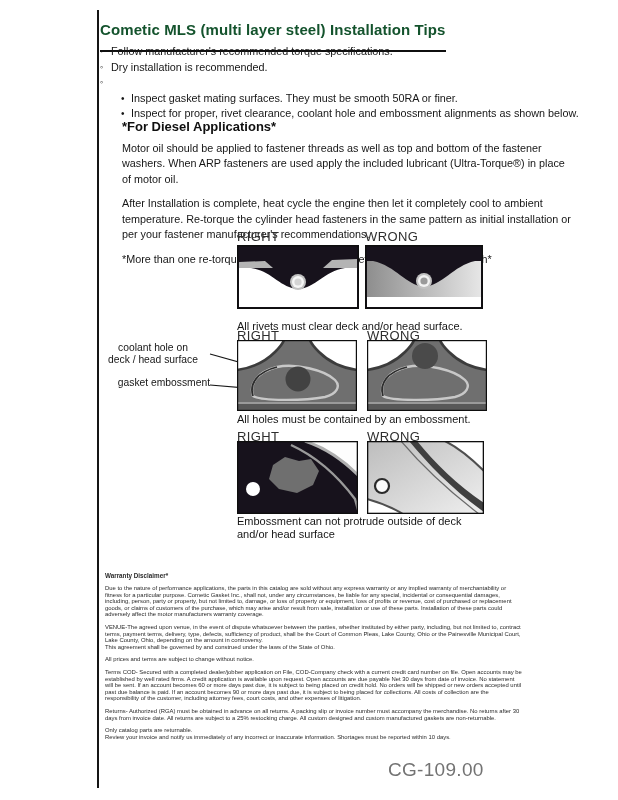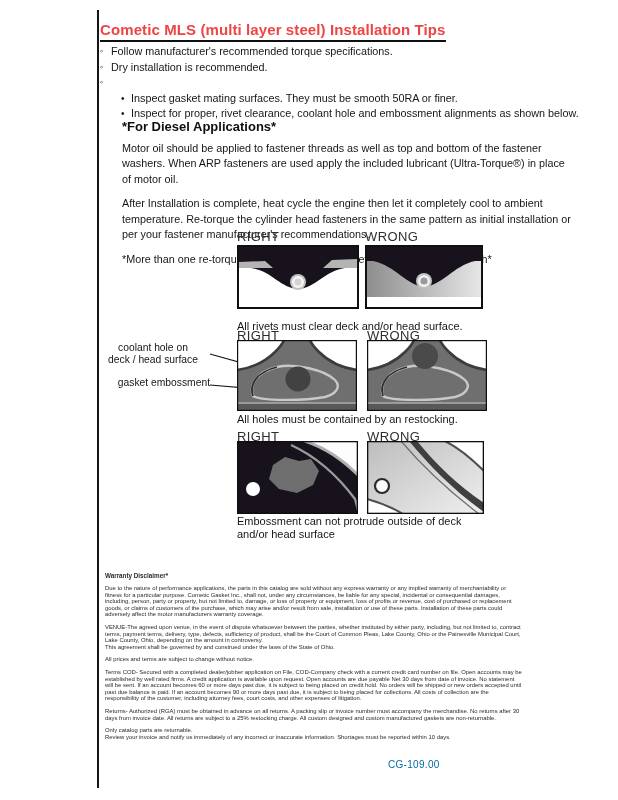--- a/index.html
+++ b/index.html
@@ -3,41 +3,41 @@
 <meta charset="utf-8">
 <style>
   html,body{margin:0;padding:0;background:#ffffff;}
   #page{
     position:relative;width:618px;height:800px;background:#ffffff;overflow:hidden;
     font-family:"Liberation Sans", sans-serif;color:#1c1c1c;
   }
   .abs{position:absolute;}
   .rule{position:absolute;left:97px;top:10px;width:2px;height:778px;background:#151515;}
   .title{
-    position:absolute;left:100px;top:21px;font-size:15px;font-weight:bold;color:#ef4444;
-    border-bottom:2px solid #0f0f0f;padding-bottom:2px;letter-spacing:.1px;
+    position:absolute;left:100px;top:21px;font-size:15px;font-weight:bold;color:#14532d;
+    border-bottom:2px solid #0f0f0f;padding-bottom:12px;letter-spacing:.1px;
   }
   .bullets{position:absolute;left:100px;top:44px;width:480px;font-size:10.8px;line-height:15.5px;color:#161616;}
   .b-row{display:flex;}
   .b-glyph{width:11px;flex:0 0 11px;font-size:9px;line-height:15.5px;color:#161616;}
   .sb-row{display:flex;margin-left:21px;}
   .sb-glyph{width:10px;flex:0 0 10px;font-size:10px;line-height:15.5px;}
   .diesel{position:absolute;left:100px;top:119px;width:452px;font-size:10.8px;line-height:15.5px;color:#161616;padding-left:22px;}
   .diesel h2{font-size:13px;font-weight:bold;margin:0 0 6px 0;color:#0f0f0f;}
   .diesel p{margin:0 0 9px 0;}
   .fig-label{position:absolute;font-size:13px;color:#2e2e2e;text-align:left;letter-spacing:.4px;}
   .fig{position:absolute;}
   .fig svg{display:block;}
   .caption{position:absolute;font-size:11px;color:#161616;line-height:13px;}
   .ml{white-space:pre-line;}
   .anno{position:absolute;font-size:10.3px;line-height:11.5px;color:#161616;text-align:right;}
   .legal{position:absolute;left:105px;top:572px;width:418px;color:#2a2a2a;}
   .legal .lg-h{font-size:6.3px;font-weight:bold;margin-bottom:6px;}
   .legal p{font-size:5.9px;line-height:6.6px;margin:0 0 6px 0;}
-  .pagecode{position:absolute;left:388px;top:759px;font-size:10px;color:#0369a1;letter-spacing:.3px;text-align:right;}
+  .pagecode{position:absolute;left:388px;top:759px;font-size:19px;color:#737373;letter-spacing:.3px;text-align:right;}
 </style>
 </head>
 <body>
 
 <div id="page">
 
   <div class="rule"></div>
 
   <div class="title">Cometic MLS (multi layer steel) Installation Tips</div>
 
@@ -138,21 +138,21 @@
       <path d="M0,30 C14,28 28,22 38,12 C44,6 46,3 47,0" fill="none" stroke="#3c3c3c" stroke-width="2.6"></path>
       <path d="M120,30 C106,28 92,22 82,12 C76,6 74,3 73,0" fill="none" stroke="#3c3c3c" stroke-width="2.6"></path>
       <rect x="0" y="62" width="120" height="2" fill="#9a9a9a"></rect>
       <rect x="0" y="64" width="120" height="7" fill="#585858"></rect>
       <path d="M16,56 C12,44 20,32 40,27 C58,23 88,30 98,40 C104,46 100,54 88,57 C66,61 24,61 16,56 Z" fill="none" stroke="#c8c8c8" stroke-width="2.4"></path>
       <path d="M16,56 C12,44 20,32 40,27" fill="none" stroke="#2e2e2e" stroke-width="1.8"></path>
       <circle cx="58" cy="16" r="13" fill="#4a4a4a"></circle>
       <rect x="0" y="0" width="120" height="71" fill="none" stroke="#0e0e0e" stroke-width="2.4"></rect>
     </svg>
   </div>
-  <div class="caption" style="left:237px;top:413px;">All holes must be contained by an restocking.</div>
+  <div class="caption" style="left:237px;top:413px;">All holes must be contained by an embossment.</div>
 
   <div class="fig-label" style="left:237px;top:429px;width:121px;">RIGHT</div>
   <div class="fig-label" style="left:367px;top:429px;width:117px;">WRONG</div>
 
   <div class="fig" style="left:237px;top:441px;">
     <svg width="121" height="73" viewBox="0 0 121 73">
       <rect x="0" y="0" width="121" height="73" fill="#17121c"></rect>
       <path d="M68,0 L121,0 L121,34 C104,17 86,6 68,0 Z" fill="#fdfdfd"></path>
       <path d="M68,0 C86,6 104,17 121,34" fill="none" stroke="#b0b0b0" stroke-width="3"></path>
       <path d="M54,4 C78,15 100,34 118,58 C119,61 120,65 121,69" fill="none" stroke="#9a9a9a" stroke-width="2.4"></path>

